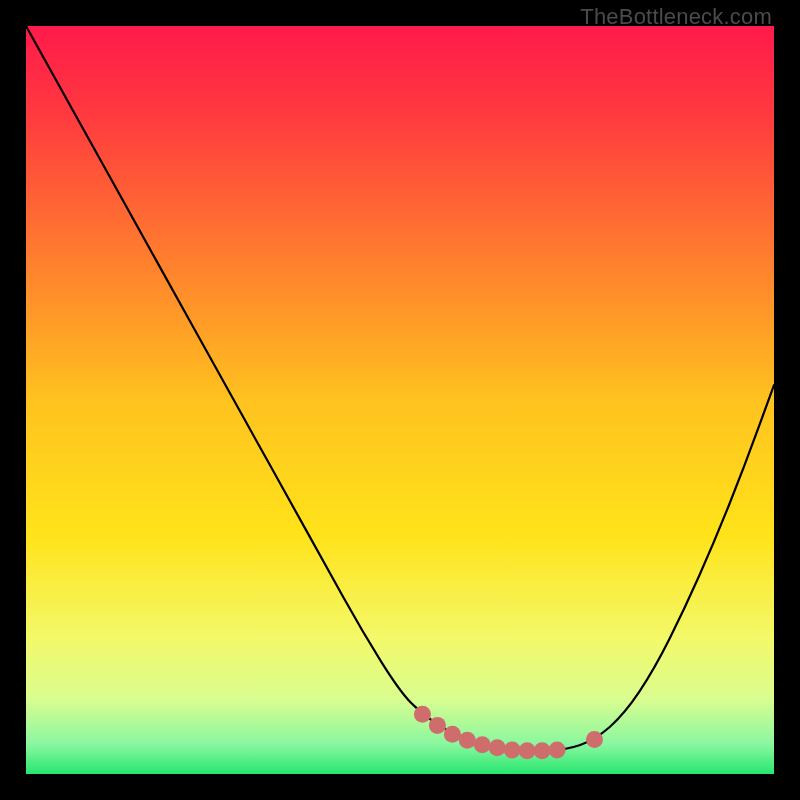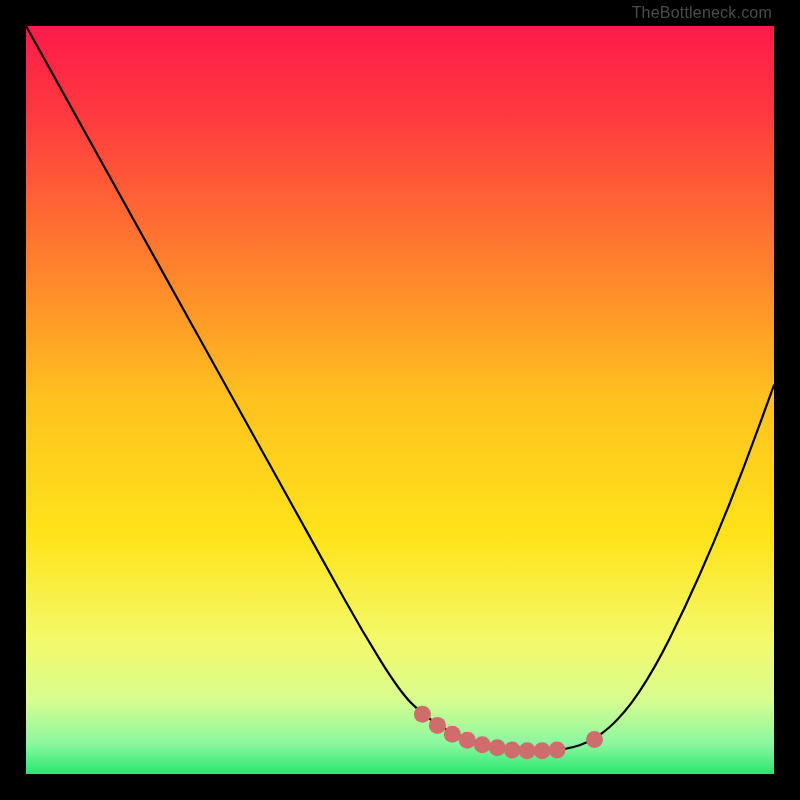--- a/index.html
+++ b/index.html
@@ -31,21 +31,21 @@
   }
   .curve-svg {
     position: absolute;
     inset: 0;
   }
   .watermark {
     position: absolute;
     top: 4px;
     right: 28px;
     color: #4b4b4b;
-    font-size: 16px;
+    font-size: 22px;
     font-weight: 500;
     letter-spacing: 0.2px;
     user-select: none;
   }
 </style>
 </head>
 <body>
 
 <div class="stage">
 

